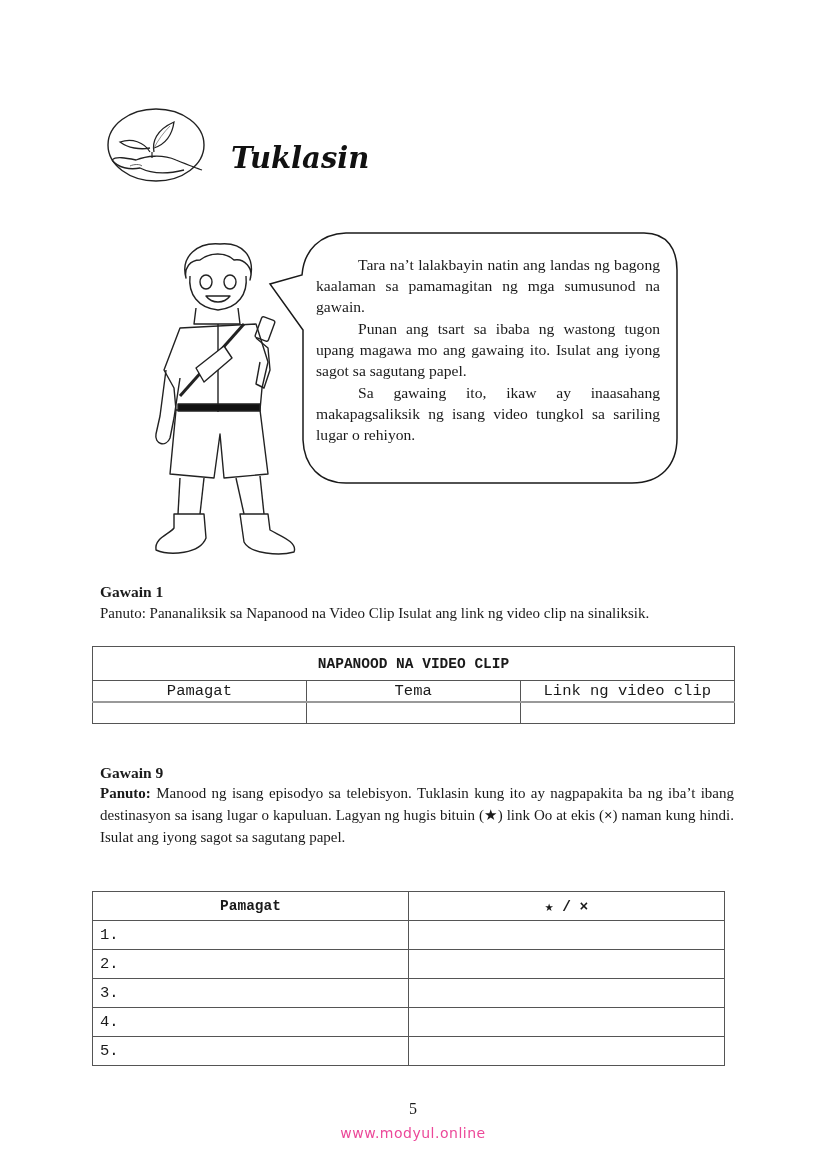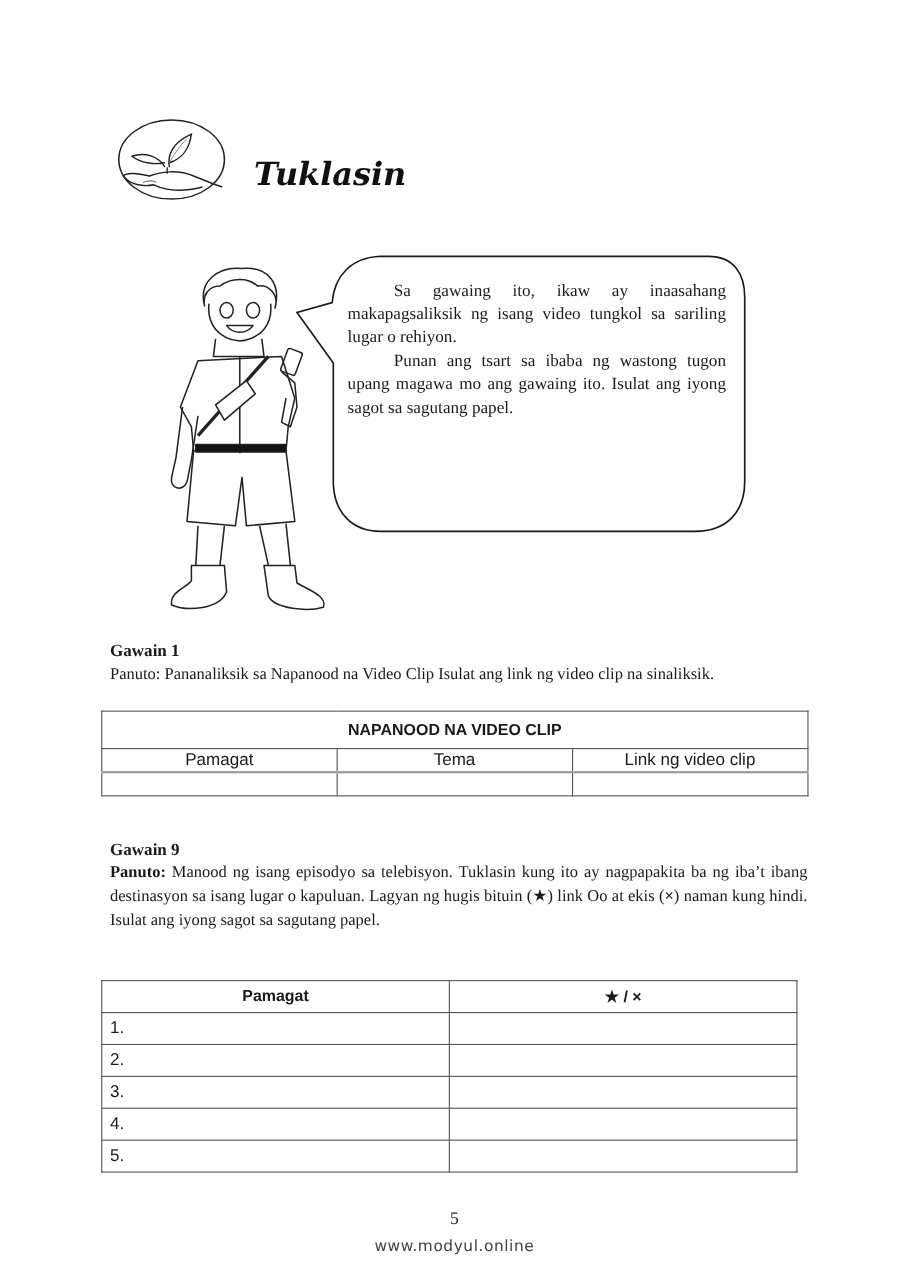--- a/index.html
+++ b/index.html
@@ -10,32 +10,32 @@
   .section-title { left: 231px; top: 141px; font-family: "DejaVu Serif", serif;
                    font-weight: bold; font-style: italic; font-size: 29px; color: #111; }
   .character { left: 140px; top: 238px; width: 170px; height: 326px; }
   .bubble-svg { left: 260px; top: 226px; width: 430px; height: 266px; }
   .bubble-text { left: 316px; top: 254px; width: 344px; font-family: "Liberation Serif", serif;
                  font-size: 15.6px; line-height: 21px; text-align: justify; color: #1a1a1a; }
   .bubble-text p { margin: 0 0 1px 0; text-indent: 42px; }
   .heading { font-family: "Liberation Serif", serif; font-weight: bold; font-size: 15.5px; }
   .para { font-family: "Liberation Serif", serif; font-size: 15px; line-height: 22px;
           text-align: justify; width: 634px; }
-  table { border-collapse: collapse; font-family: Liberation Sans, sans-serif; font-size: 15.5px; }
+  table { border-collapse: collapse; font-family: Liberation Mono, monospace; font-size: 15.5px; }
   td, th { border: 1.3px solid #555; padding: 0; }
   .t1 { left: 92px; top: 646px; width: 643px; }
   .t1 th { height: 33px; font-weight: bold; font-size: 14.5px; }
   .t1 .sub td { height: 20px; text-align: center; border-bottom: 2px solid #999; }
   .t1 .blank td { height: 20px; }
   .t2 { left: 92px; top: 891px; width: 633px; }
   .t2 th { height: 28px; font-weight: bold; font-size: 14.5px; }
   .t2 td { height: 28px; padding-left: 7px; }
   .page-num { left: 0; width: 826px; top: 1100px; text-align: center; font-family: "Liberation Serif", serif; font-size: 16px; }
   .watermark { left: 0; width: 826px; top: 1125px; text-align: center; font-family: "DejaVu Sans", sans-serif;
-               font-size: 14px; color: #404040; letter-spacing: 0.5px; }
+               font-size: 14px; color: #ec4899; letter-spacing: 0.5px; }
 </style>
 </head>
 <body>
 
 <svg class="abs icon-circle" viewBox="0 0 100 74">
   <ellipse cx="50" cy="37" rx="48" ry="36" fill="none" stroke="#222" stroke-width="1.4"></ellipse>
   <path d="M48 44 C46 34 50 22 68 14 C66 28 60 36 48 40" fill="none" stroke="#222" stroke-width="1.3"></path>
   <path d="M48 40 C52 32 58 24 64 18" fill="none" stroke="#777" stroke-width="0.8"></path>
   <path d="M44 44 C38 34 26 30 14 34 C22 40 34 42 44 40" fill="none" stroke="#222" stroke-width="1.3"></path>
   <path d="M46 44 L46 50" stroke="#222" stroke-width="1.2"></path>
@@ -80,22 +80,23 @@
 
     <path d="M34 276 L64 276 L66 300 C60 316 30 318 16 312 C14 300 30 296 34 290 Z"></path>
     <path d="M100 276 L128 276 L130 292 C140 298 158 304 154 314 C140 318 110 316 104 304 Z"></path>
   </g>
 </svg>
 
 <svg class="abs bubble-svg" viewBox="0 0 430 266">
   <path d="M42 49 C44 24 60 8 86 7 L384 7 C408 7 417 24 417 44 L417 212 C417 240 400 257 372 257 L86 257 C60 257 44 240 43 214 L43 104 L10 58 Z" fill="#fff" stroke="#1a1a1a" stroke-width="1.5"></path>
 </svg>
 <div class="abs bubble-text">
+  <p>Tara na’t lalakbayin natin ang landas ng bagong kaalaman sa pamamagitan ng mga sumusunod na gawain.</p>
+  <p>Punan ang tsart sa ibaba ng wastong tugon upang magawa mo ang gawaing ito. Isulat ang iyong sagot sa sagutang papel.</p>
   <p>Sa gawaing ito, ikaw ay inaasahang makapagsaliksik ng isang video tungkol sa sariling lugar o rehiyon.</p>
-  <p>Punan ang tsart sa ibaba ng wastong tugon upang magawa mo ang gawaing ito. Isulat ang iyong sagot sa sagutang papel.</p>
 </div>
 
 <div class="abs heading" style="left:100px; top:583px;text-align:center;">Gawain 1</div>
 <div class="abs para" style="left:100px; top:602px;">Panuto:  Pananaliksik sa Napanood na Video Clip Isulat ang link ng video clip na sinaliksik.</div>
 
 <table class="abs t1">
   <tbody>
       <tr>
     <th colspan="3">NAPANOOD NA VIDEO CLIP</th>
   </tr>

